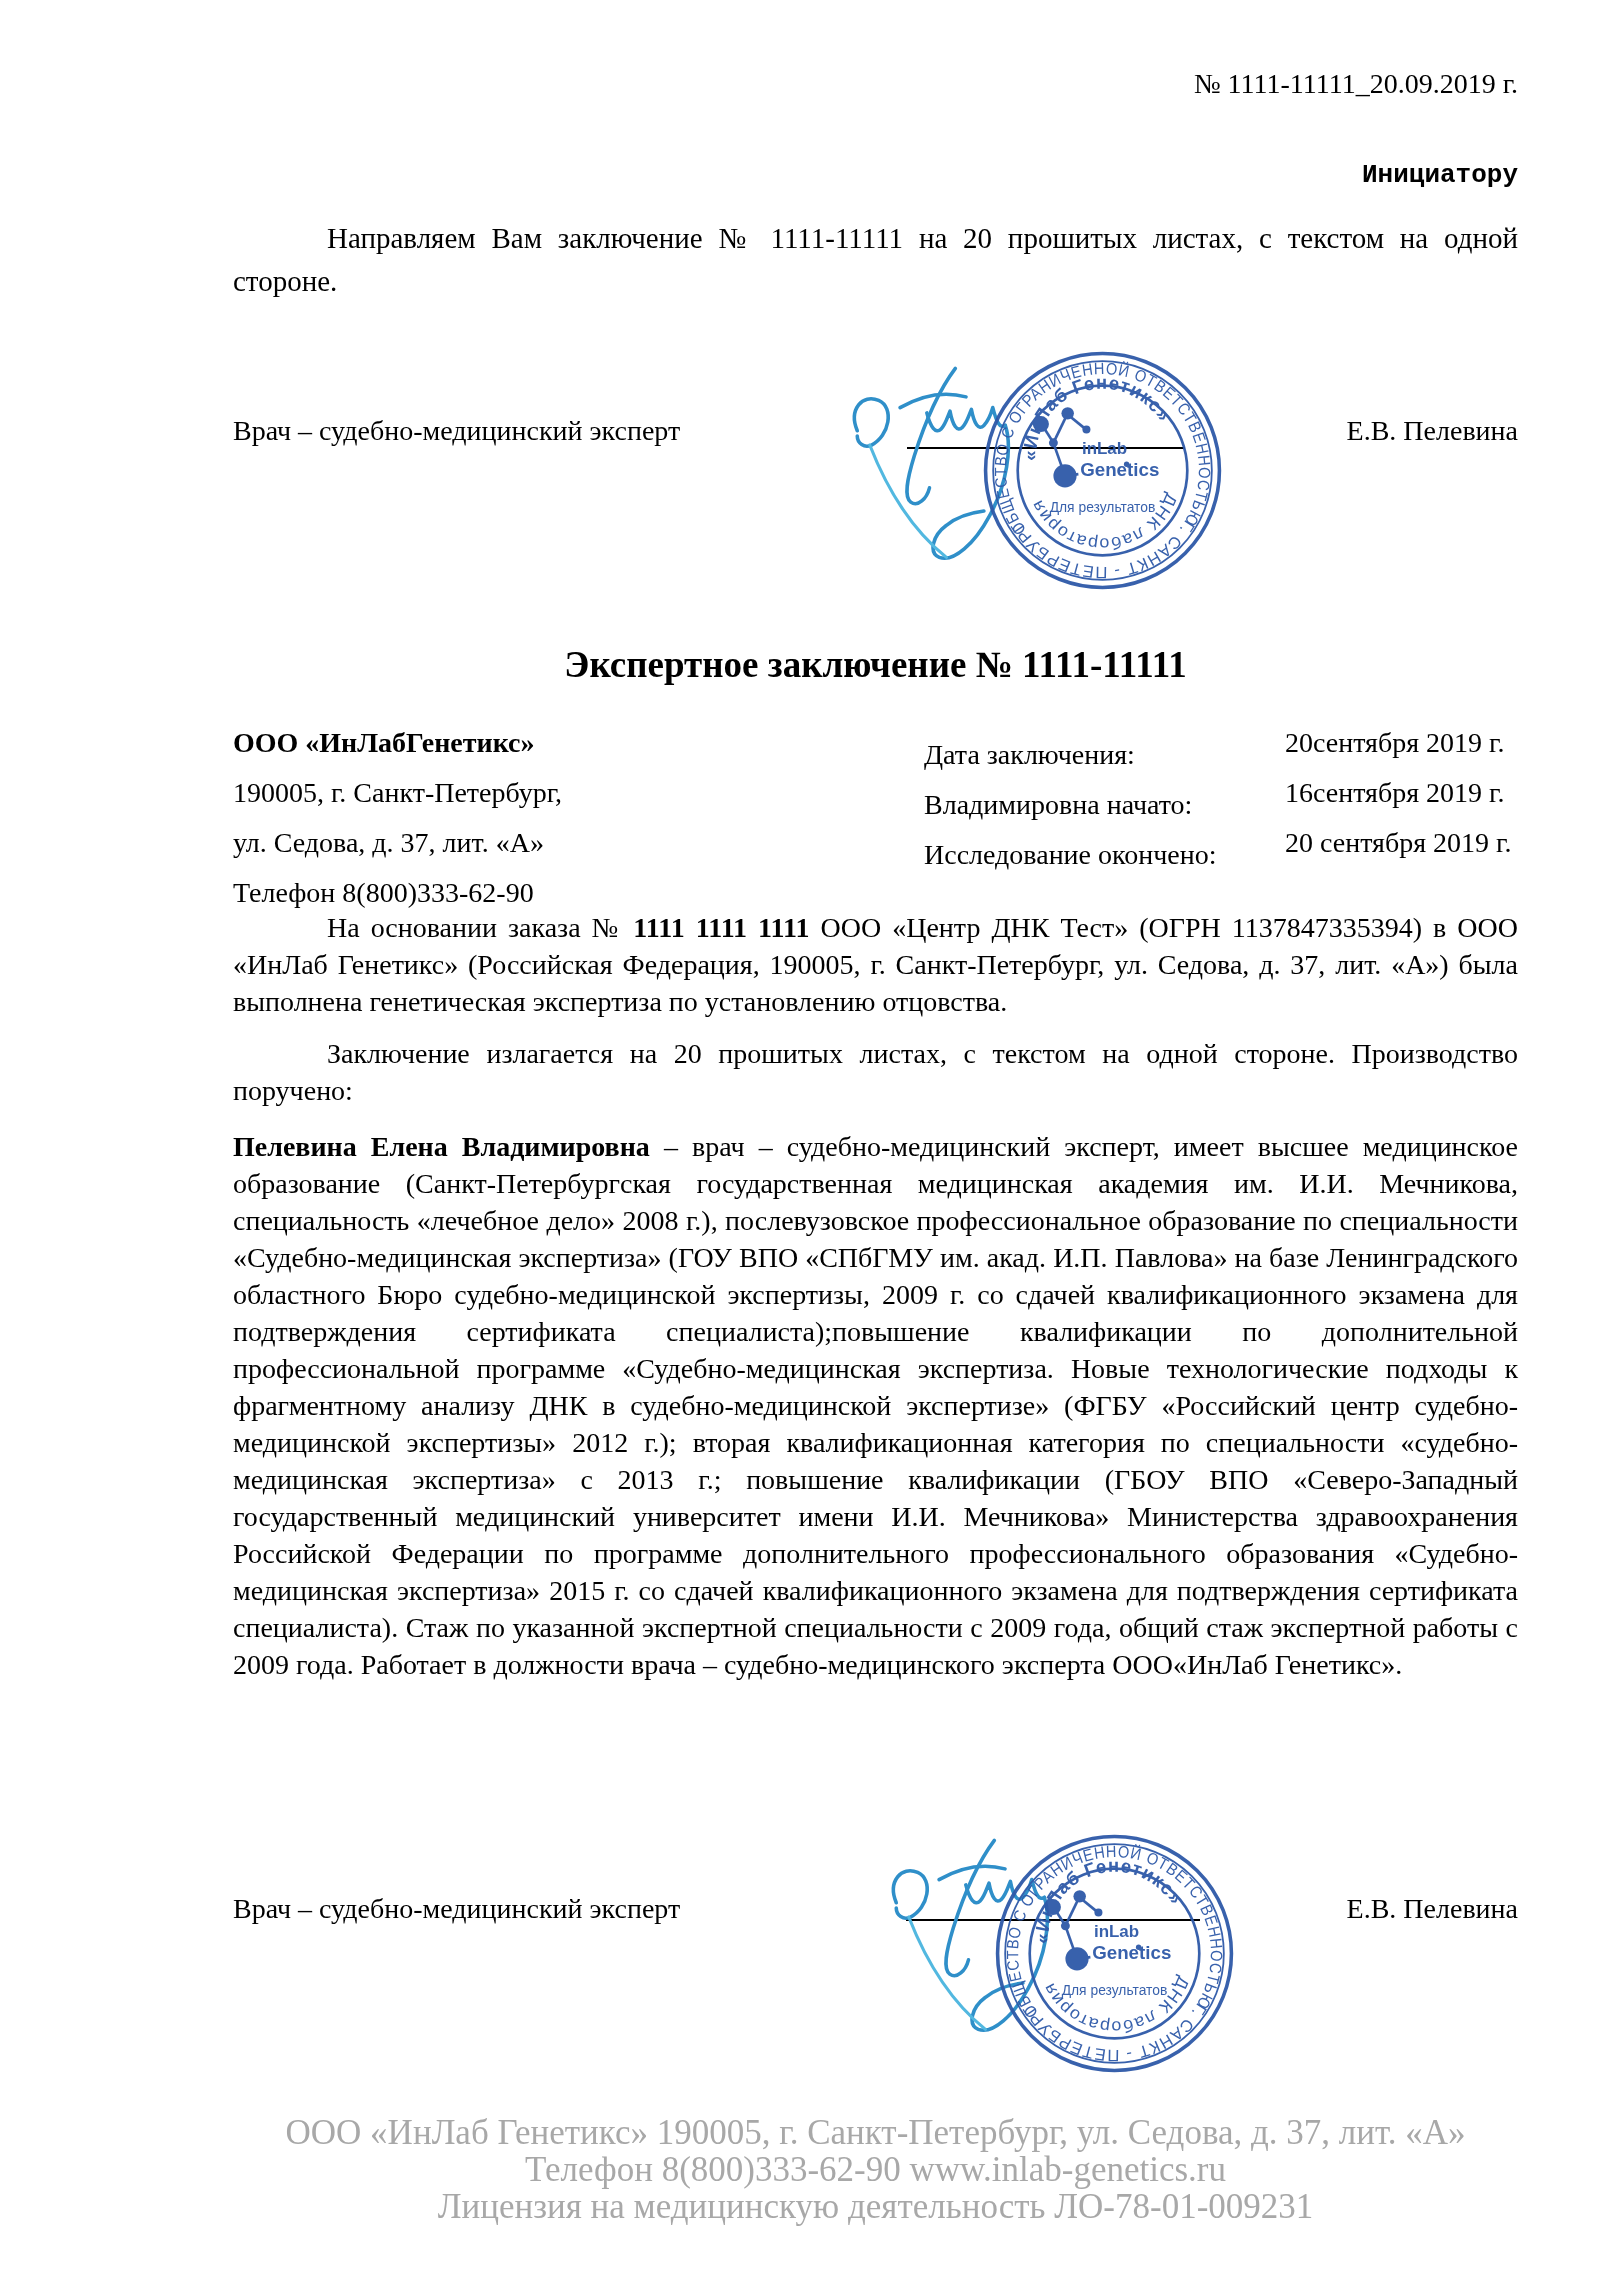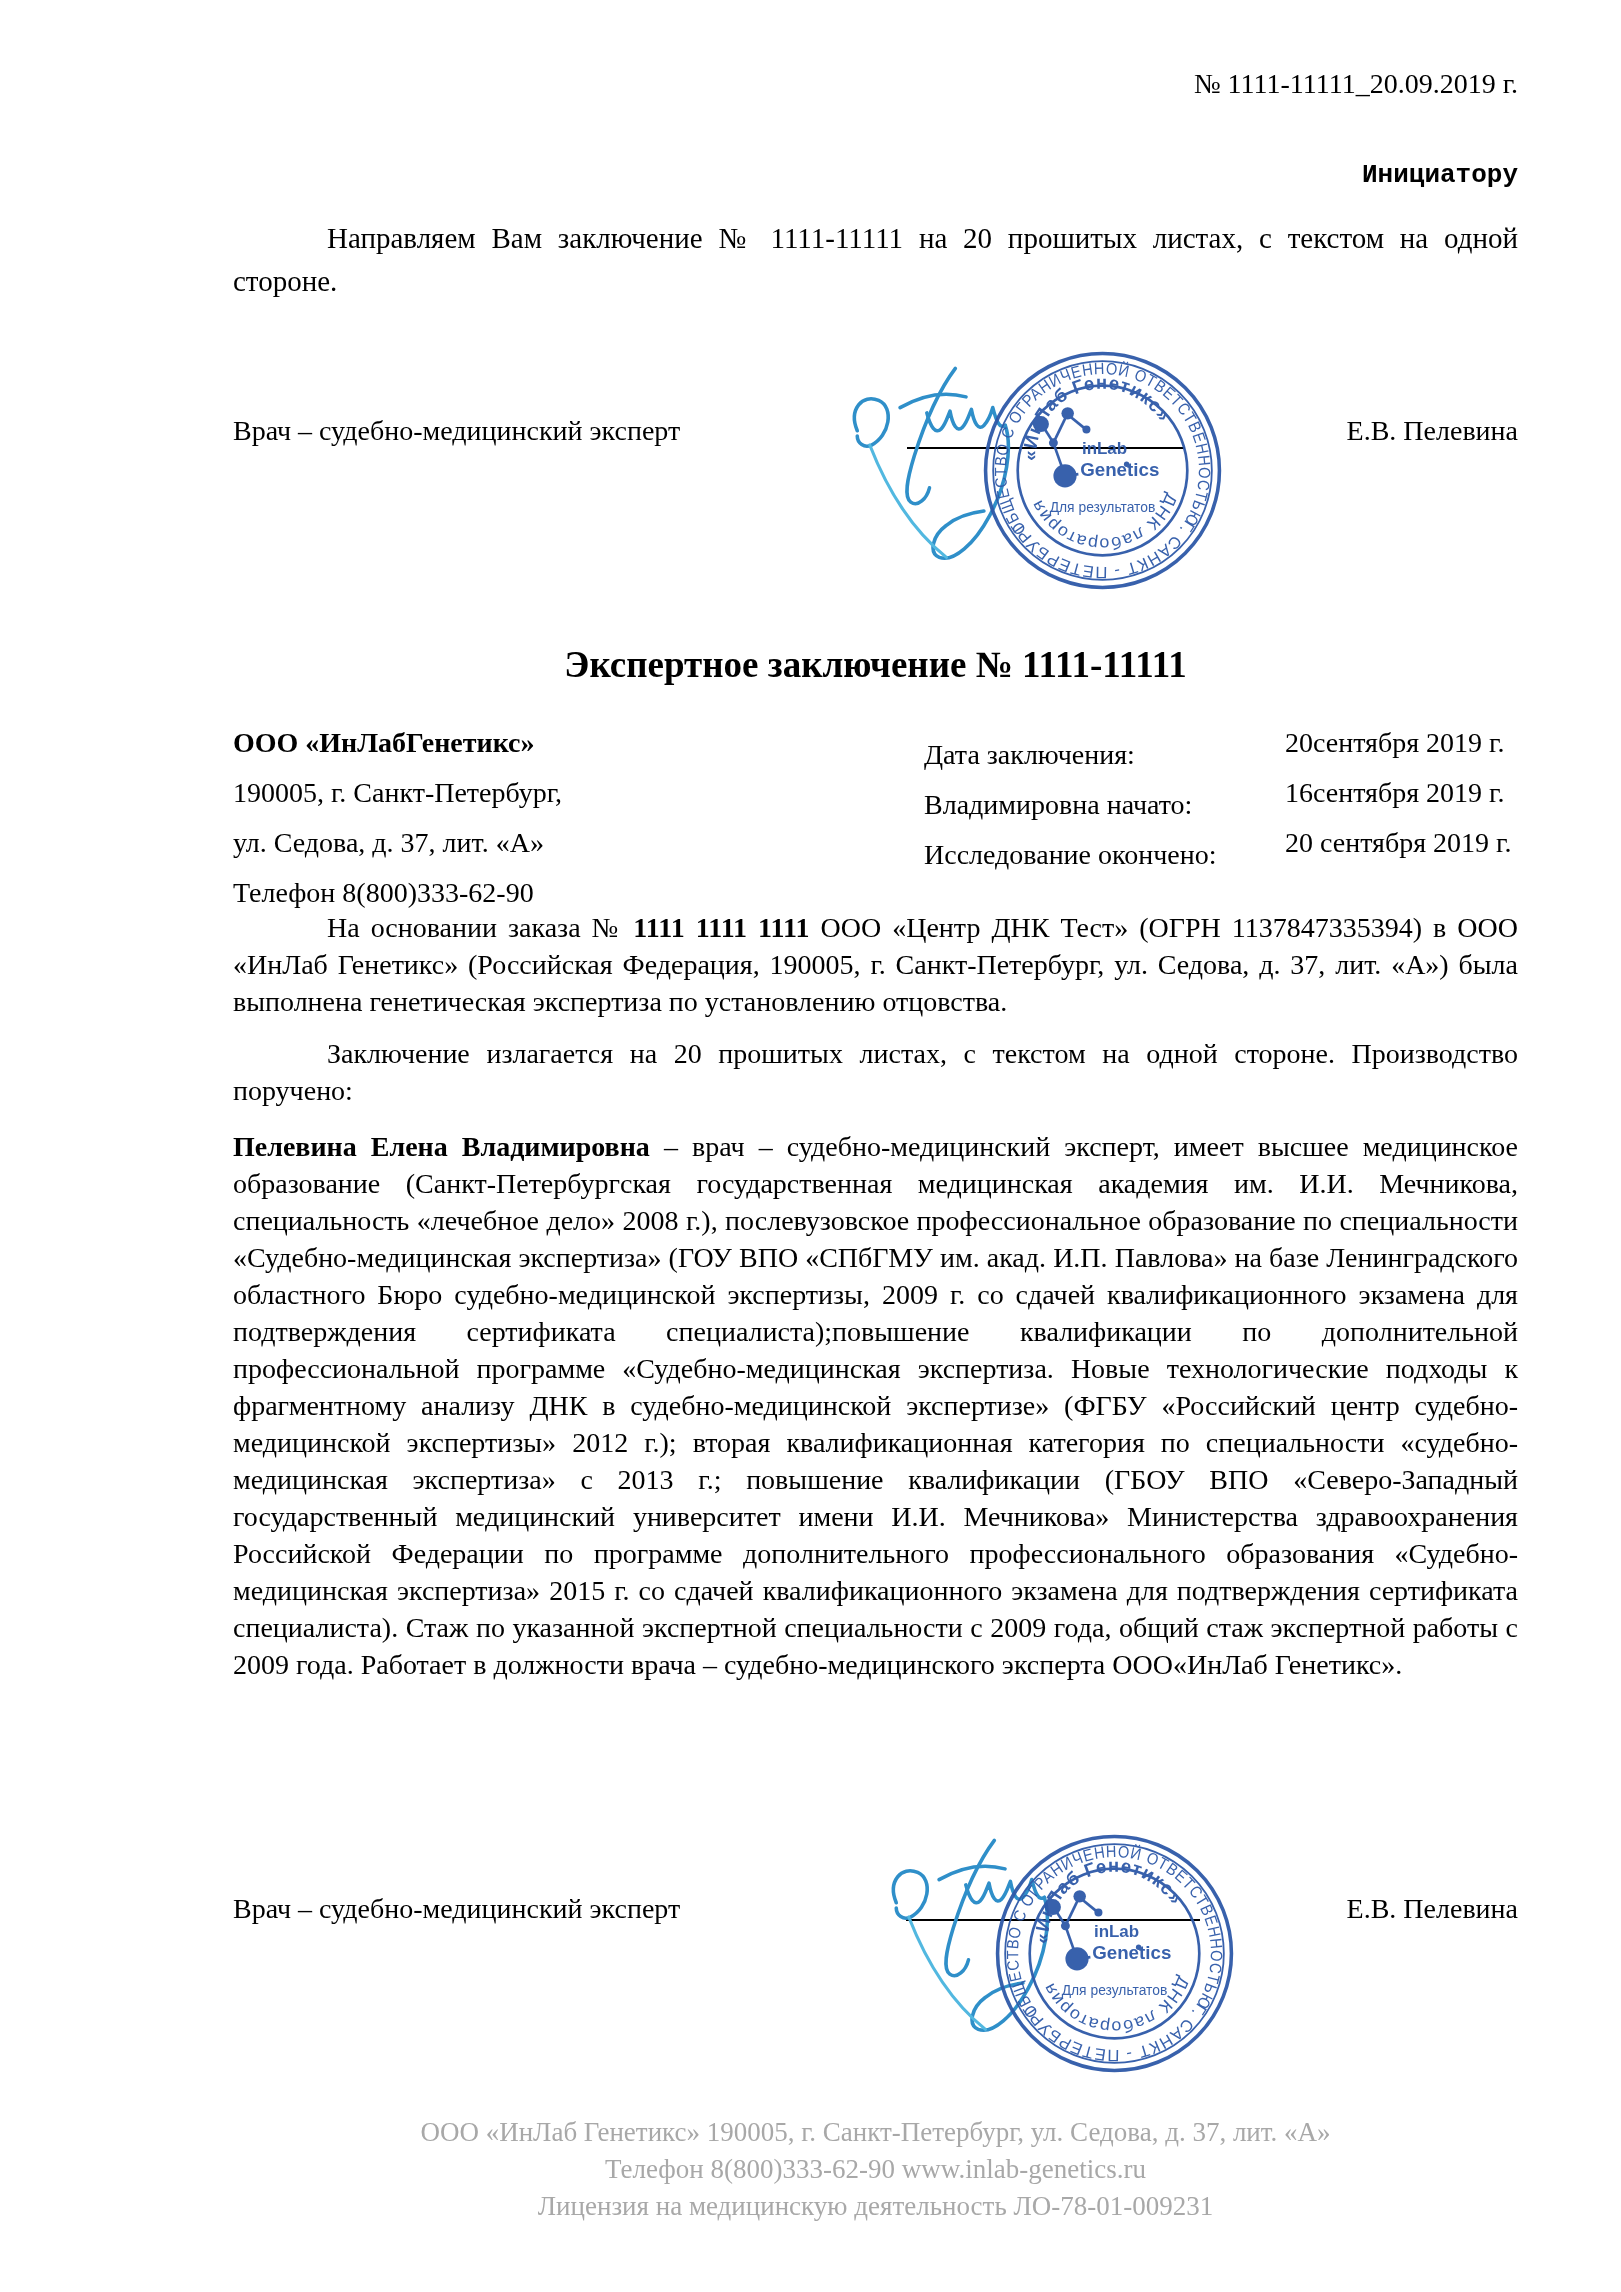--- a/index.html
+++ b/index.html
@@ -38,21 +38,21 @@
   .body-par{
     left:233px;width:1285px;
     font-size:28px;line-height:37px;
     text-align:justify;
   }
   .indent{text-indent:94px;}
   .footer{
     left:233px;width:1285px;
     text-align:center;
     color:#a8a8a8;
-    font-size:27px;line-height:37px;
+    font-size:35px;line-height:37px;
   }
   .stamp-svg,.sig-svg{position:absolute;}
   .stamp-svg{opacity:0.95;}
 </style>
 </head>
 <body>
 
 <div class="page">
 
   <svg width="0" height="0" style="position:absolute" xmlns="http://www.w3.org/2000/svg" xmlns:xlink="http://www.w3.org/1999/xlink">

